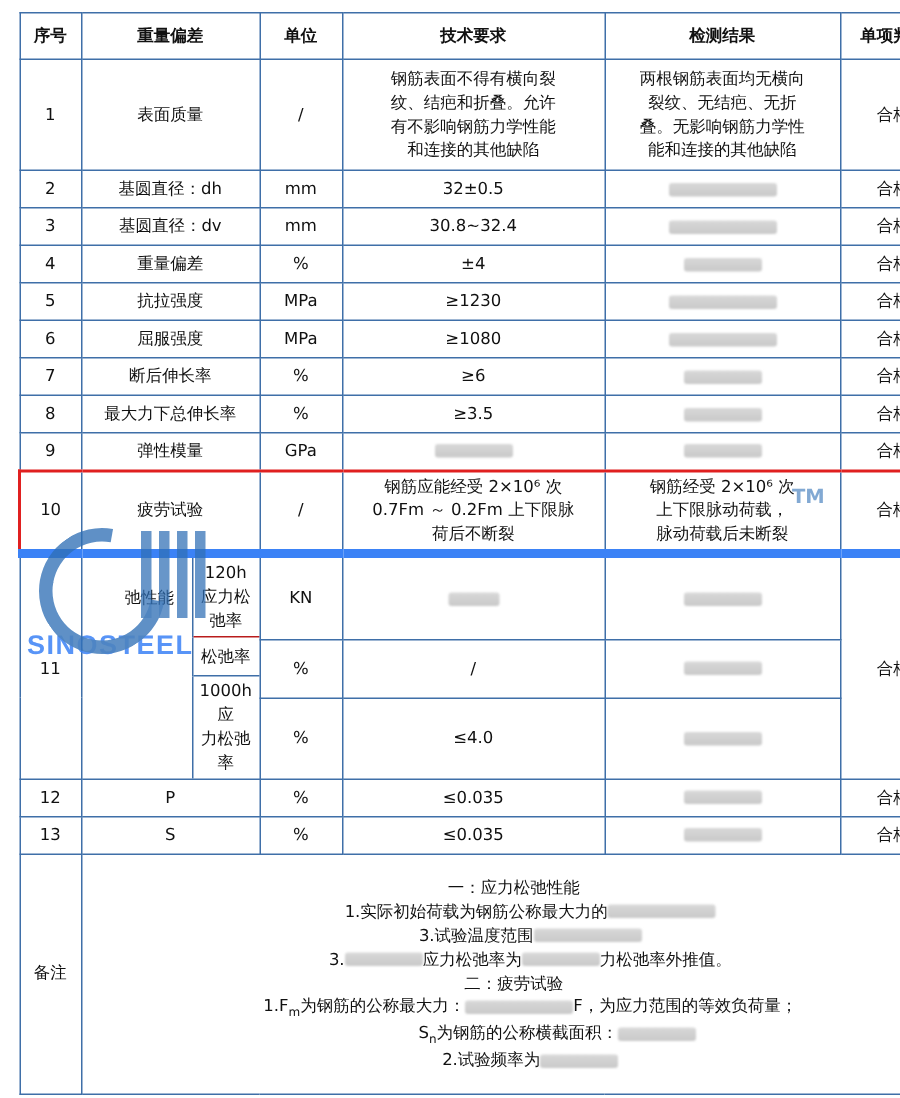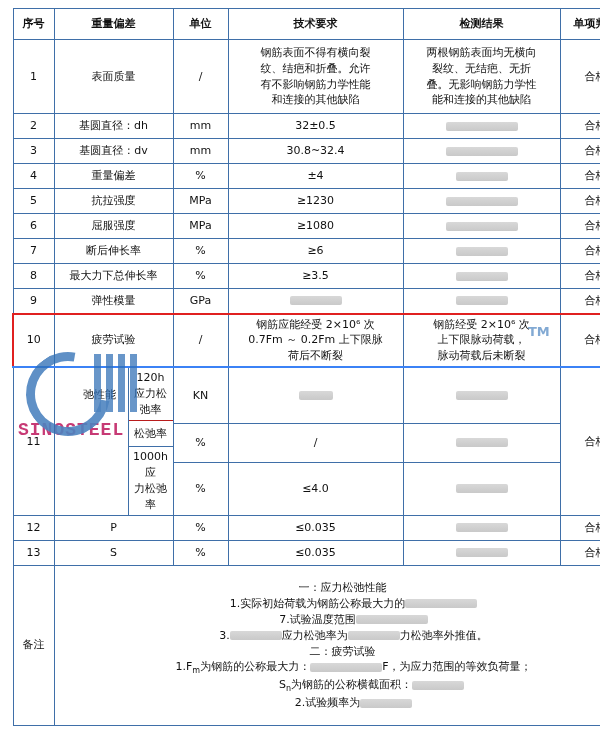--- a/index.html
+++ b/index.html
@@ -64,21 +64,21 @@
     height: 9px;
     vertical-align: middle;
     filter: blur(0.6px);
   }
   .r-sm { width: 34px; }
   .r-md { width: 52px; }
   .r-lg { width: 72px; }
 
   tr.highlight td {
     border-top: 2px solid #e02020;
-    border-bottom: 2px solid #3b82f6;
+    border-bottom: 6px solid #3b82f6;
   }
   tr.highlight td:first-child { border-left: 2px solid #e02020; }
   tr.highlight td:last-child  { border-right: 2px solid #e02020; }
   .nested {
     border-collapse: collapse;
     width: 100%;
   }
   .multi-line { white-space: pre-line; }
 
   
@@ -129,25 +129,25 @@
     height: 58px;
     background: #2f6fb5;
     opacity: .85;
   }
   .wm-logo .s1 { left: 76px; }
   .wm-logo .s2 { left: 88px; }
   .wm-logo .s3 { left: 100px; }
   .wm-logo .s4 { left: 112px; }
   .wm-logo .wm-name {
     margin-top: 2px;
-    color: #be185d;
+    color: #3b82f6;
     font-weight: bold;
     font-size: 18px;
     letter-spacing: 1px;
-    font-family: Liberation Mono, monospace;
+    font-family: Liberation Sans, sans-serif;
   }
   .wm-text {
     position: absolute;
     left: 120px;
     top: 322px;
     font-size: 72px;
     font-weight: bold;
     color: rgba(47,111,181,0.45);
     letter-spacing: 4px;
     white-space: nowrap;
@@ -349,21 +349,21 @@
         <td class="req">≤0.035</td>
         <td class="res"><span class="redact r-md"></span></td>
         <td>合格</td>
       </tr>
 
       <tr style="height:160px;">
         <td>备注</td>
         <td colspan="5" class="remarks-cell">
           <span class="ln">一：应力松弛性能</span>
           <span class="ln indent1"><span>1.实际初始荷载为钢筋公称最大力的</span><span class="redact r-lg"></span></span>
-          <span class="ln indent1"><span>7.试验温度范围</span><span class="redact r-lg"></span></span>
+          <span class="ln indent1"><span>3.试验温度范围</span><span class="redact r-lg"></span></span>
           <span class="ln indent1"><span>3.</span><span class="redact r-md"></span><span>应力松弛率为</span><span class="redact r-md"></span><span>力松弛率外推值。</span></span>
           <span class="ln">二：疲劳试验</span>
           <span class="ln indent1"><span>1.F</span><sub>m</sub><span>为钢筋的公称最大力：</span><span class="redact r-lg"></span><span>F，为应力范围的等效负荷量；</span></span>
           <span class="ln indent3"><span>S</span><sub>n</sub><span>为钢筋的公称横截面积：</span><span class="redact r-md"></span></span>
           <span class="ln indent1"><span>2.试验频率为</span><span class="redact r-md"></span></span>
         </td>
       </tr>
     </tbody>
   </table>
 </div>

